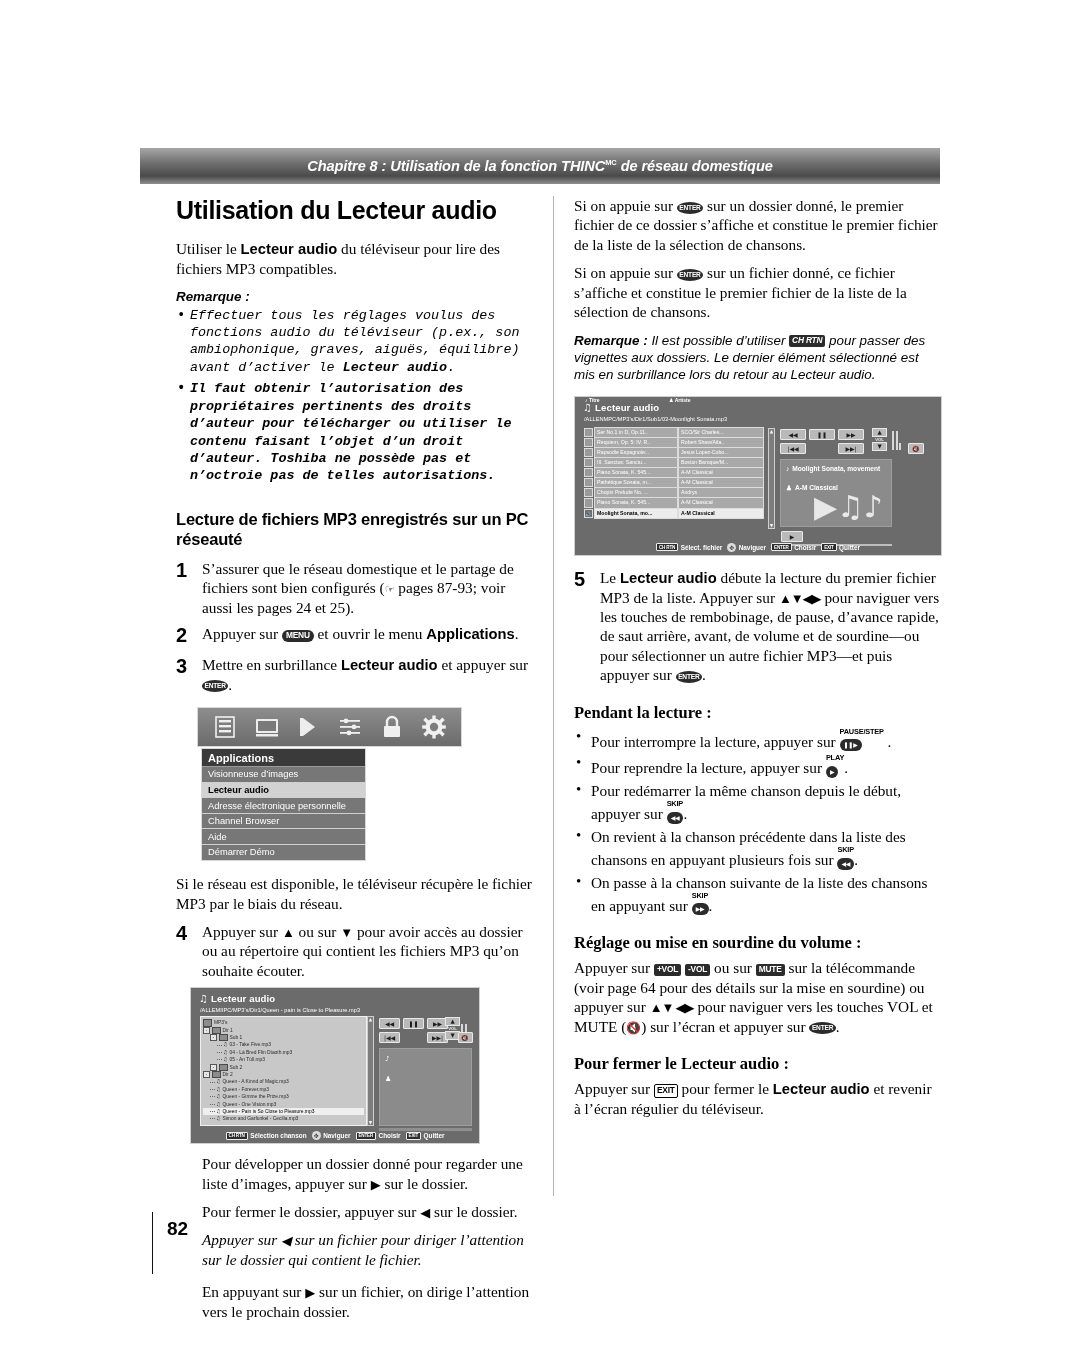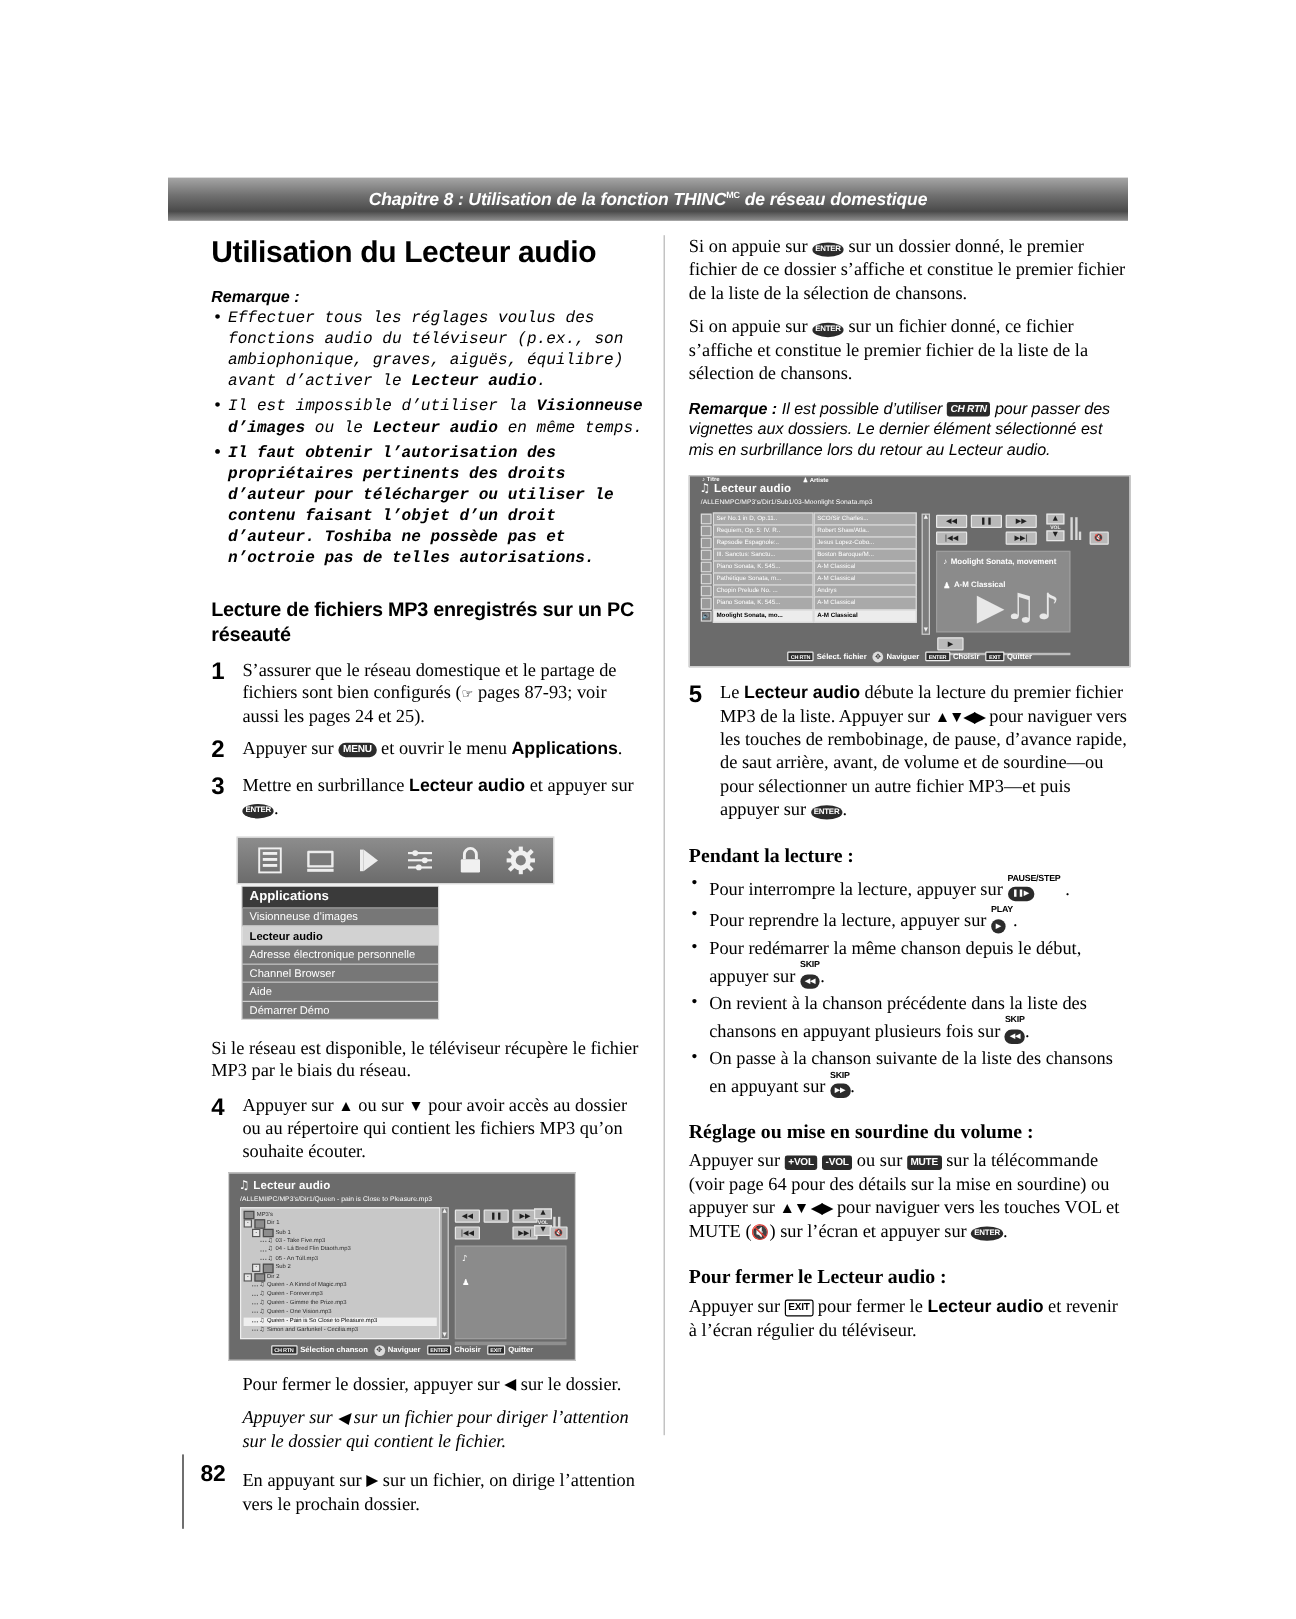--- a/index.html
+++ b/index.html
@@ -616,26 +616,26 @@
   <div class="chapter-bar">
     <span class="txt"><span>Chapitre 8 : Utilisation de la fonction THINC</span><span class="tm">MC</span><span> de réseau domestique</span></span>
   </div>
 
   <div class="col-divider"></div>
 
   <div class="col-left">
 
     <h1 class="title">Utilisation du Lecteur audio</h1>
 
+    <p class="body"><span>Utiliser le </span><b>Lecteur audio</b><span> du téléviseur pour lire des fichiers MP3 compatibles.</span></p>
 
     <div class="note">
       <span class="note-head">Remarque :</span>
       <ul id="note-list">
           <li>Effectuer tous les réglages voulus des fonctions audio du téléviseur (p.ex., son ambiophonique, graves, aiguës, équilibre) avant d’activer le <em class="bi">Lecteur audio</em>.</li>
-          <li>Il est impossible d’utiliser la <em class="bi">Visionneuse d’images</em> ou le <em class="bi">Lecteur audio</em> en même temps.</li>
           <li class="bolded">Il faut obtenir l’autorisation des propriétaires pertinents des droits d’auteur pour télécharger ou utiliser le contenu faisant l’objet d’un droit d’auteur. Toshiba ne possède pas et n’octroie pas de telles autorisations.</li>
         </ul>
     </div>
 
     <h2 class="sub">Lecture de fichiers MP3 enregistrés sur un PC réseauté</h2>
 
     <div id="left-steps">
         <div class="step">
           <div class="num">1</div>
           <div class="txt">S’assurer que le réseau domestique et le partage de fichiers sont bien configurés (<span class="hand">☞</span> pages 87-93; voir aussi les pages 24 et 25).</div>
@@ -867,20 +867,21 @@
             <span>Choisir</span>
           </span>
         <span class="grp">
             <span class="lk">EXIT</span>
             <span>Quitter</span>
           </span>
       </div>
     </div>
 
     <div id="left-tail">
+        <p class="body" style="margin-left: 26px;">Pour développer un dossier donné pour regarder une liste d’images, appuyer sur <span class="arr">▶</span> sur le dossier.</p>
         <p class="body" style="margin-left: 26px;">Pour fermer le dossier, appuyer sur <span class="arr">◀</span> sur le dossier.</p>
         <p class="body" style="margin-left: 26px; font-style: italic;">Appuyer sur <span class="arr">◀</span> sur un fichier pour diriger l’attention sur le dossier qui contient le fichier.</p>
         <p class="body" style="margin-left: 26px; margin-top: 13px;">En appuyant sur <span class="arr">▶</span> sur un fichier, on dirige l’attention vers le prochain dossier.</p>
       </div>
   </div>
 
   <div class="col-right">
 
     <div id="right-paras">
         <p class="body">Si on appuie sur <span class="key round">ENTER</span> sur un dossier donné, le premier fichier de ce dossier s’affiche et constitue le premier fichier de la liste de la sélection de chansons.</p>

